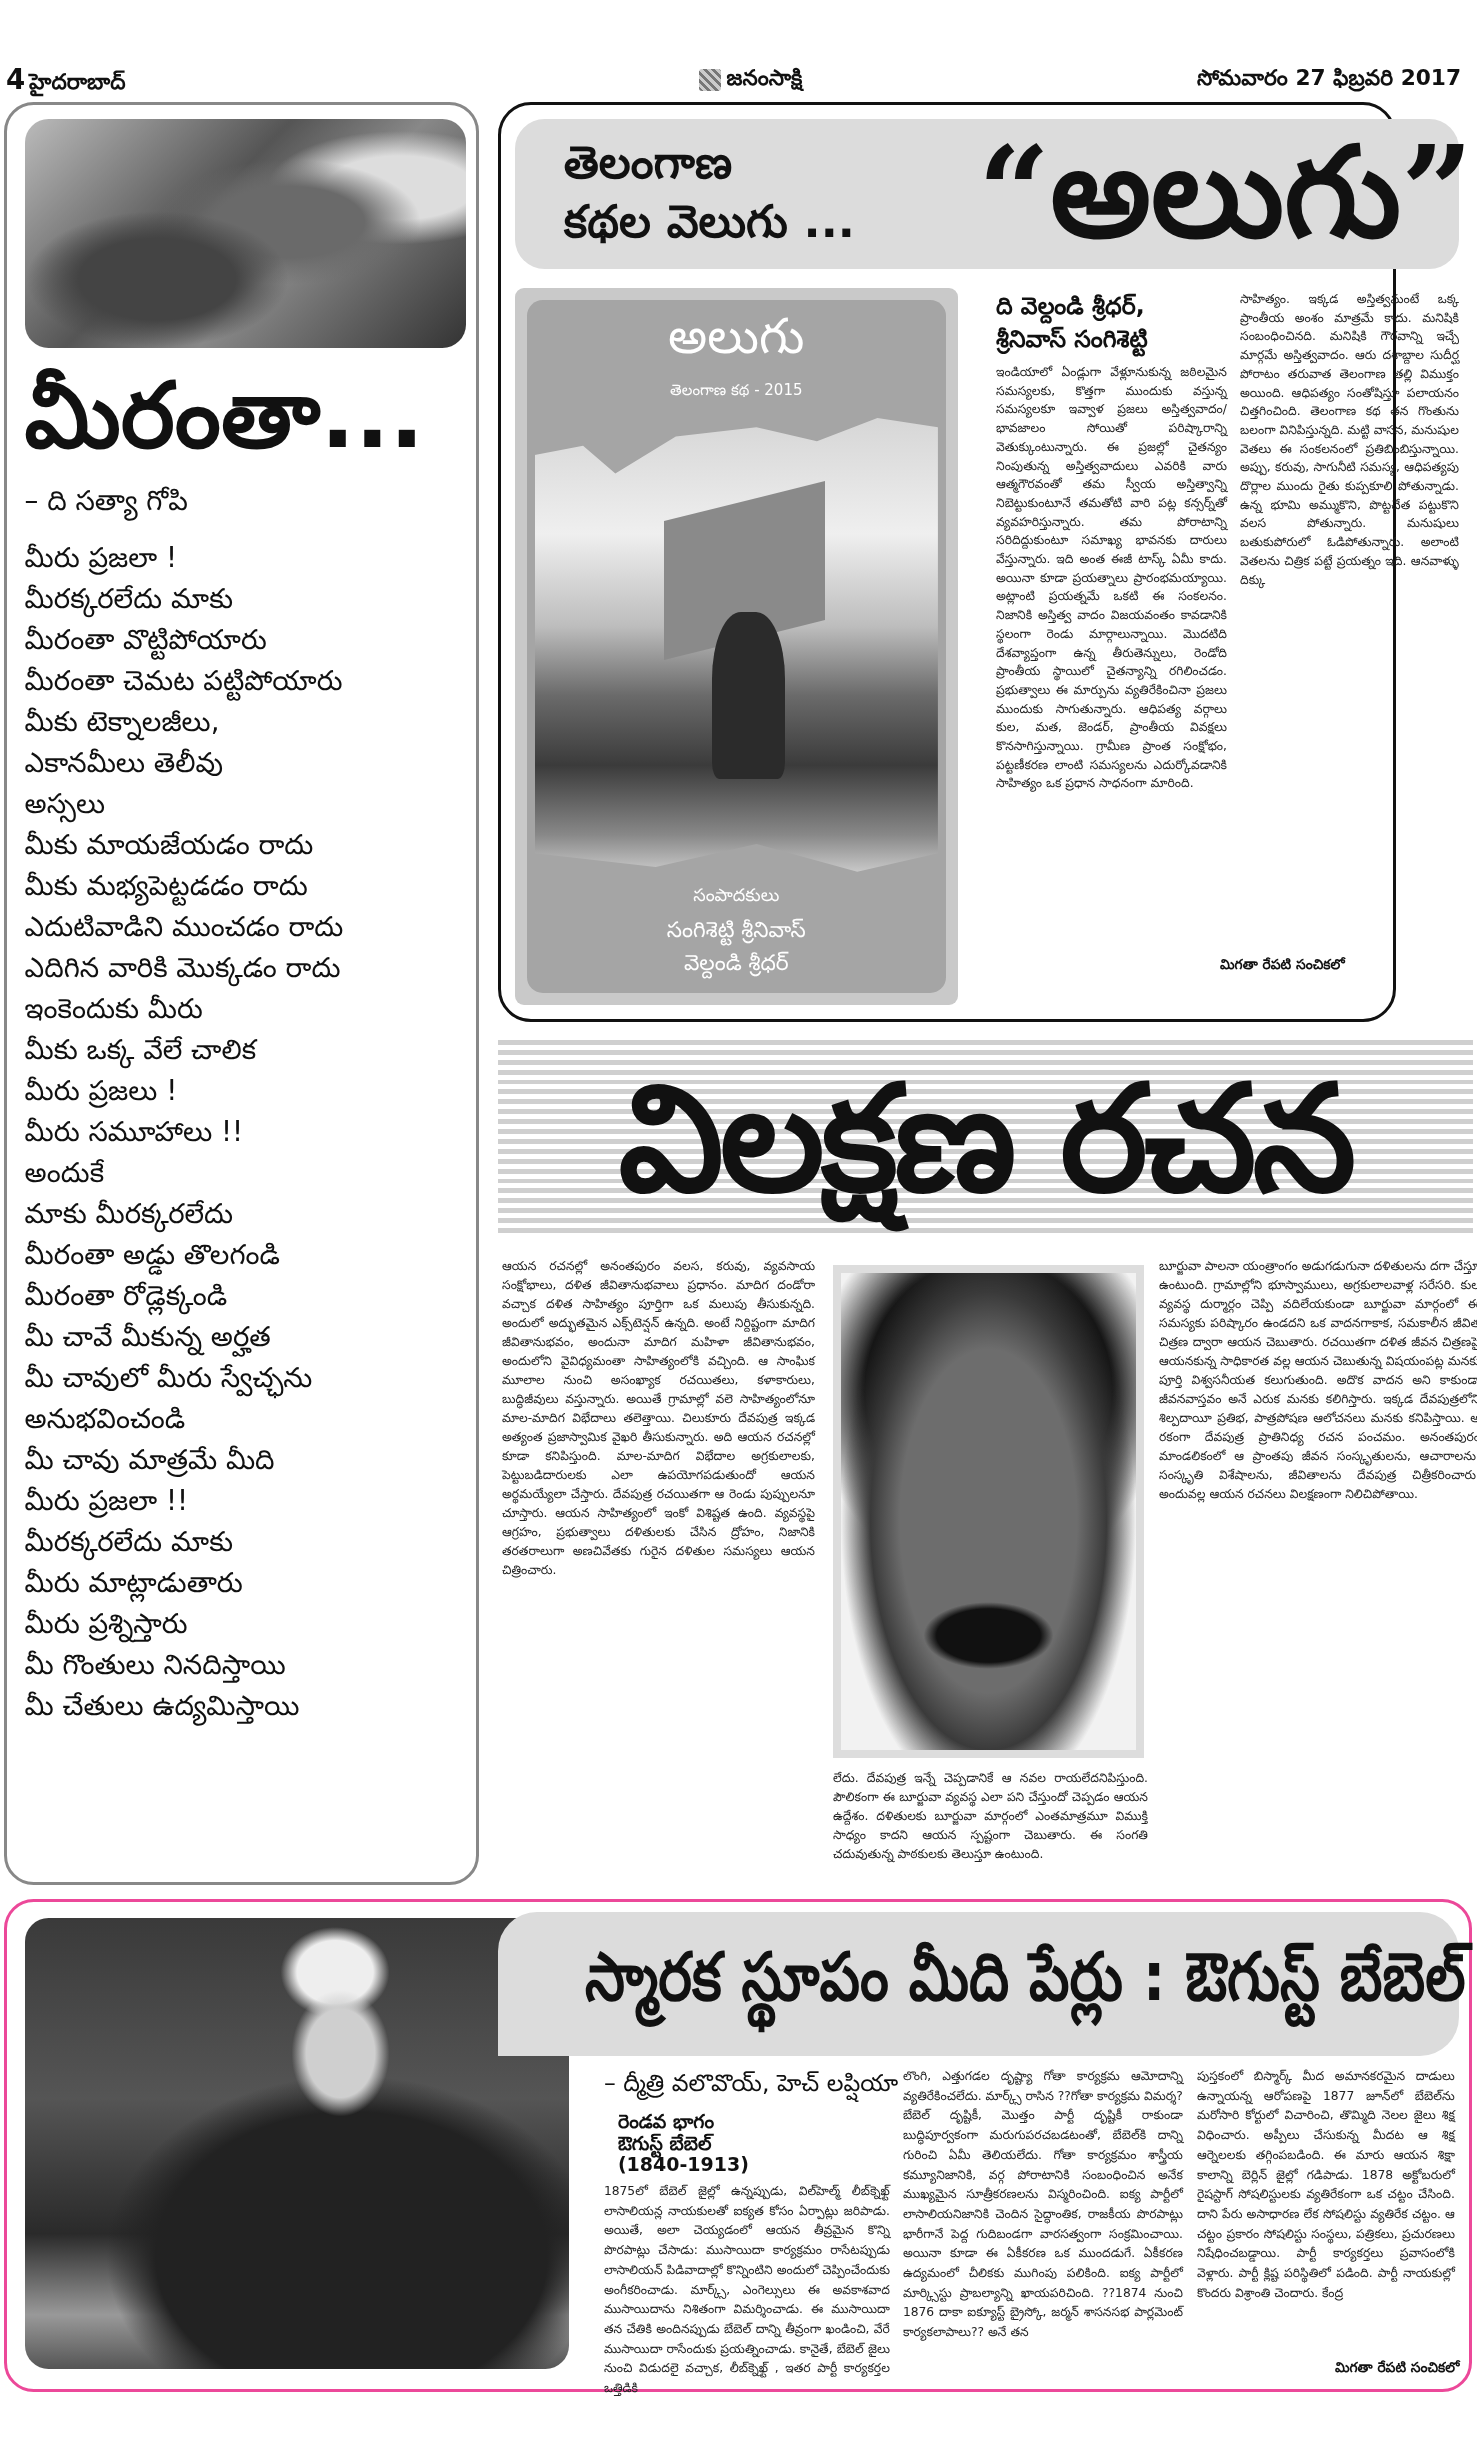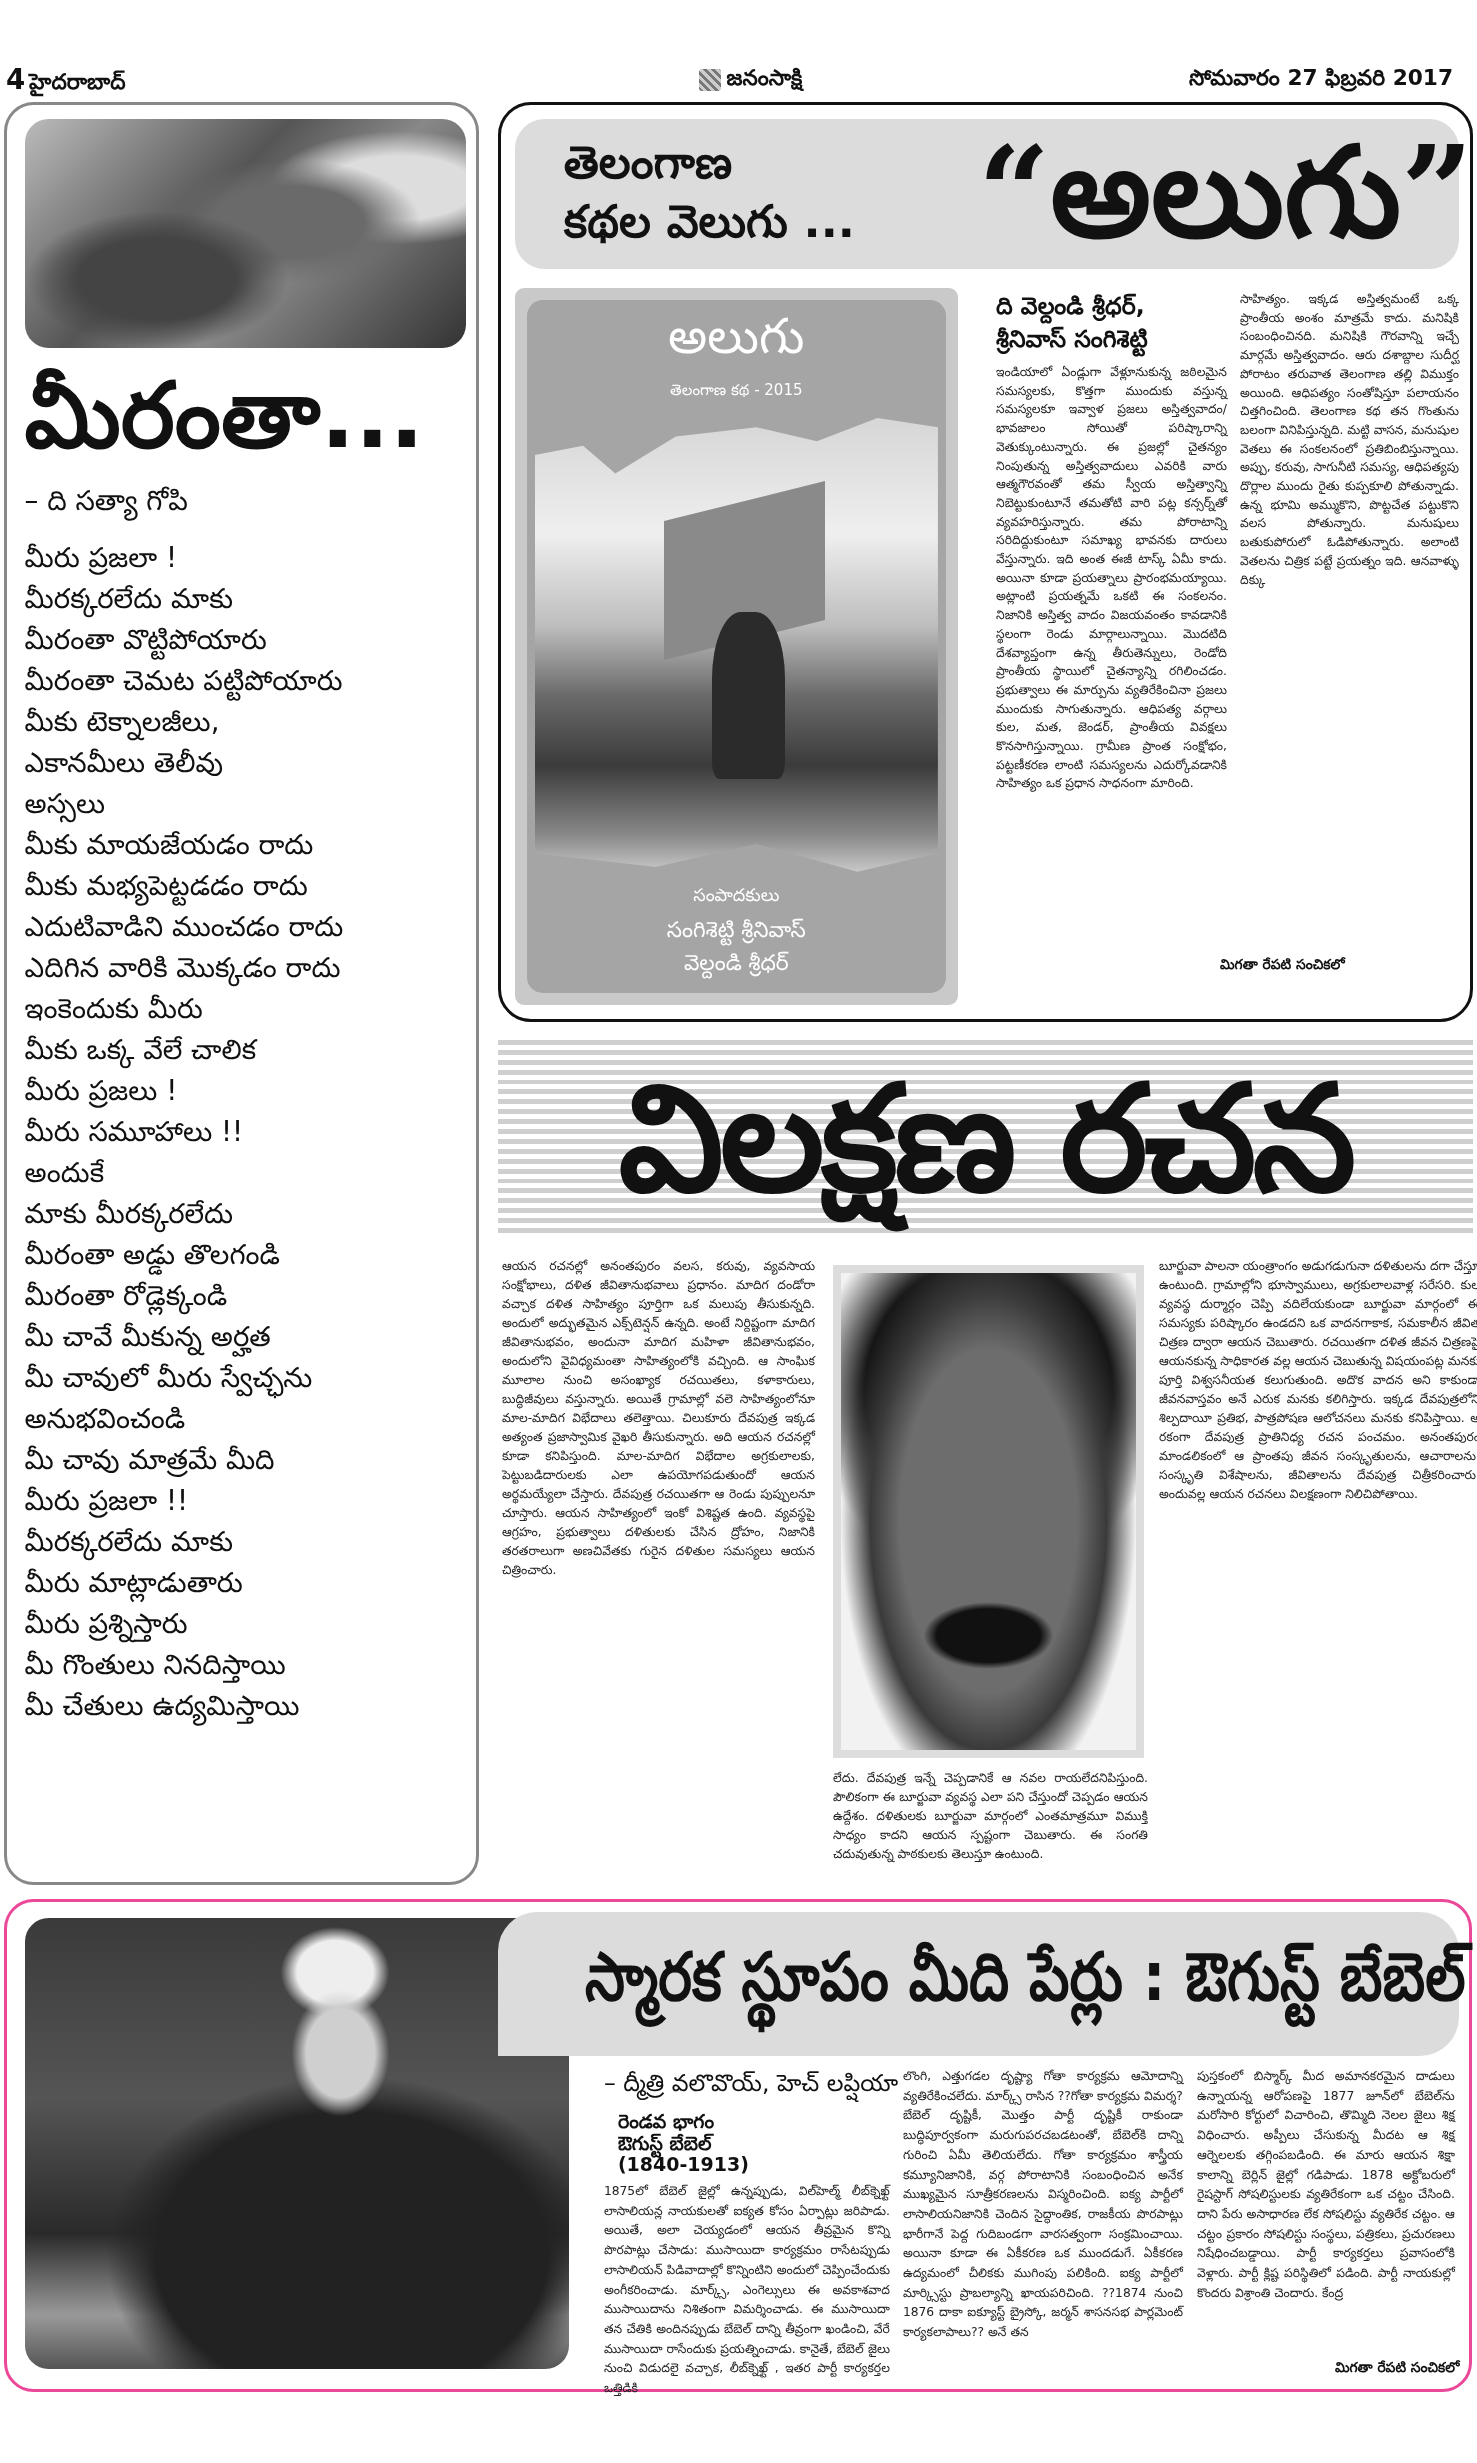--- a/index.html
+++ b/index.html
@@ -4,36 +4,36 @@
 <style>
   * { box-sizing: border-box; margin: 0; padding: 0; }
   body { width: 1478px; height: 2464px; background: #fff; font-family: "DejaVu Sans", sans-serif; color: #111; position: relative; overflow: hidden; }
 
   
   .masthead { position: absolute; left: 0; top: 61px; width: 1478px; height: 39px; }
   .mh-page { position: absolute; left: 5.9px; top: 2px; font-size: 21.7px; font-weight: bold; }
   .mh-page .num { font-size: 27.6px; margin-right: 3.9px; }
   .mh-logo { position: absolute; left: 699px; top: 3.9px; font-size: 21.7px; font-weight: bold; display: flex; align-items: center; gap: 5.9px; }
   .mh-logo .logo-mark { width: 21.7px; height: 21.7px; background: repeating-linear-gradient(45deg,#777 0 3px,#ccc 3px 5.9px); border-radius: 3px; display: inline-block; }
-  .mh-date { position: absolute; right: 25px; top: 3.9px; font-size: 21.7px; font-weight: bold; margin-left: 11px; }
+  .mh-date { position: absolute; right: 17px; top: 3.9px; font-size: 21.7px; font-weight: bold; margin-left: 11px; }
 
   
   .poem-panel { position: absolute; left: 3.9px; top: 102px; width: 475px; height: 1783px; border: 3px solid #888; border-radius: 29.6px; padding: 13.8px 17.7px; }
   .poem-photo { width: 441px; height: 229px; border-radius: 23.6px; overflow: hidden; background:
       radial-gradient(ellipse at 30% 70%, #444 0 18%, transparent 30%),
       radial-gradient(ellipse at 60% 45%, #6a6a6a 0 20%, transparent 35%),
       radial-gradient(ellipse at 85% 30%, #ddd 0 14%, transparent 25%),
       linear-gradient(135deg, #bbb 0%, #555 40%, #888 60%, #333 100%); }
   .poem-title { font-size: 91px; font-weight: bold; margin-top: 15.8px; line-height: 1.15; font-family: "DejaVu Sans", sans-serif; }
   .poem-author { font-size: 27.6px; margin-top: 15.8px; margin-bottom: 13.8px; }
   .poem-lines { list-style: none; }
   .poem-lines li { font-size: 27.6px; line-height: 41px; white-space: nowrap; }
 
   
-  .alugu-box { position: absolute; left: 498px; top: 102px; width: 975px; height: 920px; border: 3px solid #111; border-radius: 33px; }
+  .alugu-box { position: absolute; left: 498px; top: 102px; width: 898px; height: 920px; border: 3px solid #111; border-radius: 33px; }
   .alugu-header { position: absolute; left: 13.8px; top: 13.8px; width: 944px; height: 150px; background: #dcdcdc; border-radius: 29.6px; }
   .alugu-sub { position: absolute; left: 49px; top: 13.8px; font-size: 45px; font-weight: bold; line-height: 59px; }
   .alugu-main { position: absolute; left: 463px; top: -5.9px; font-size: 126px; font-weight: bold; font-family: "DejaVu Serif", serif; line-height: 158px; }
   .book-cover { position: absolute; left: 13.8px; top: 183px; width: 443px; height: 717px; background: #c9c9c9; border-radius: 9px; padding: 12px; }
   .book-inner { width: 100%; height: 100%; background: #a5a5a5; border-radius: 15.8px; position: relative; overflow: hidden; }
   .book-title { position: absolute; top: 7.9px; width: 100%; text-align: center; font-size: 49px; color: #fff; }
   .book-sub { position: absolute; top: 81px; width: 100%; text-align: center; font-size: 15px; color: #fff; }
   .book-art { position: absolute; left: 7.9px; right: 7.9px; top: 118px; height: 463px; background:
       linear-gradient(180deg, #d6d6d6 0%, #efefef 25%, #bdbdbd 45%, #6a6a6a 60%, #3b3b3b 75%, #888 90%, #d8d8d8 100%);
       clip-path: polygon(0 8%, 12% 6%, 20% 12%, 35% 4%, 55% 2%, 70% 5%, 85% 0, 100% 2%, 100% 94%, 80% 98%, 55% 92%, 30% 97%, 0 94%); }

